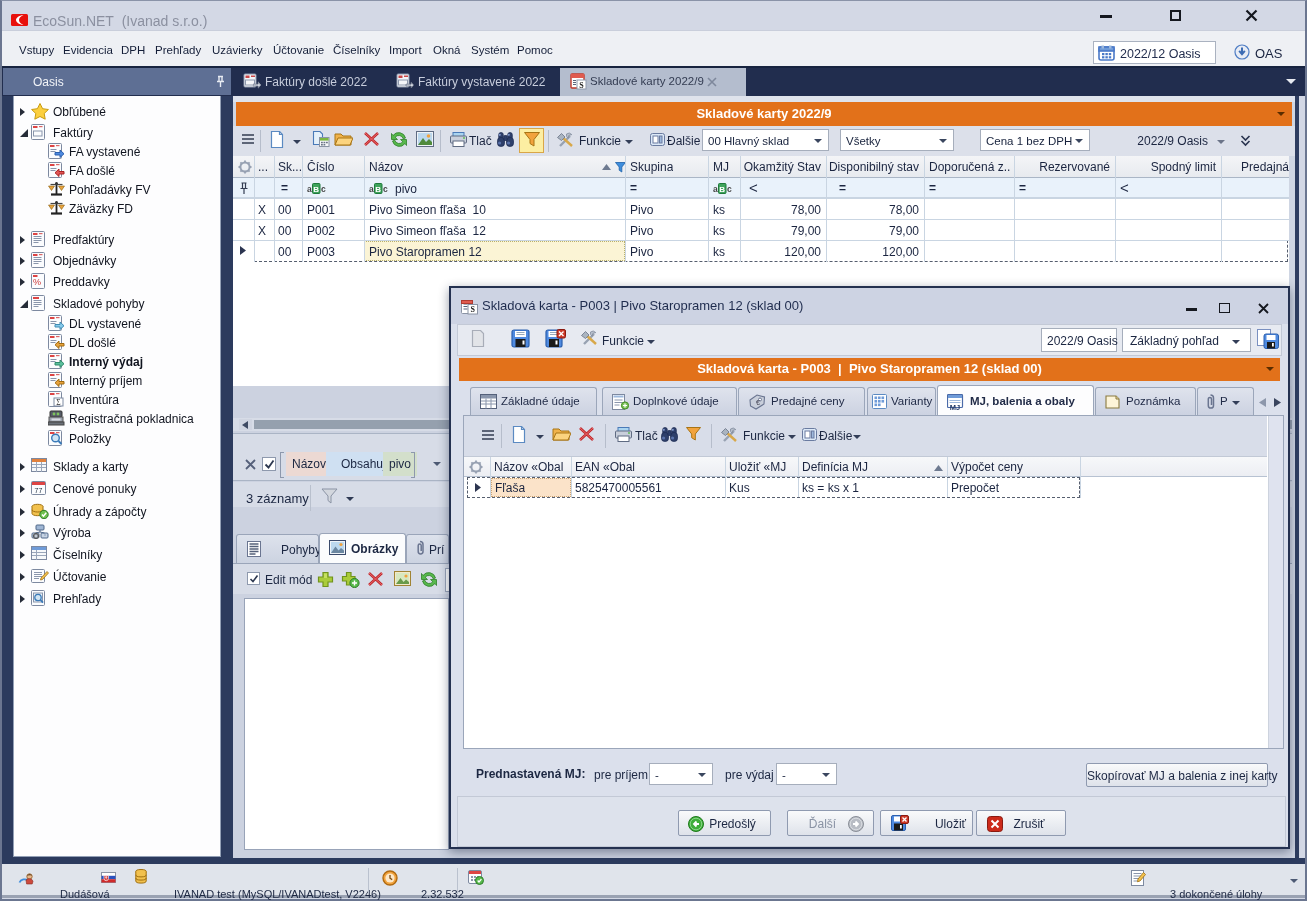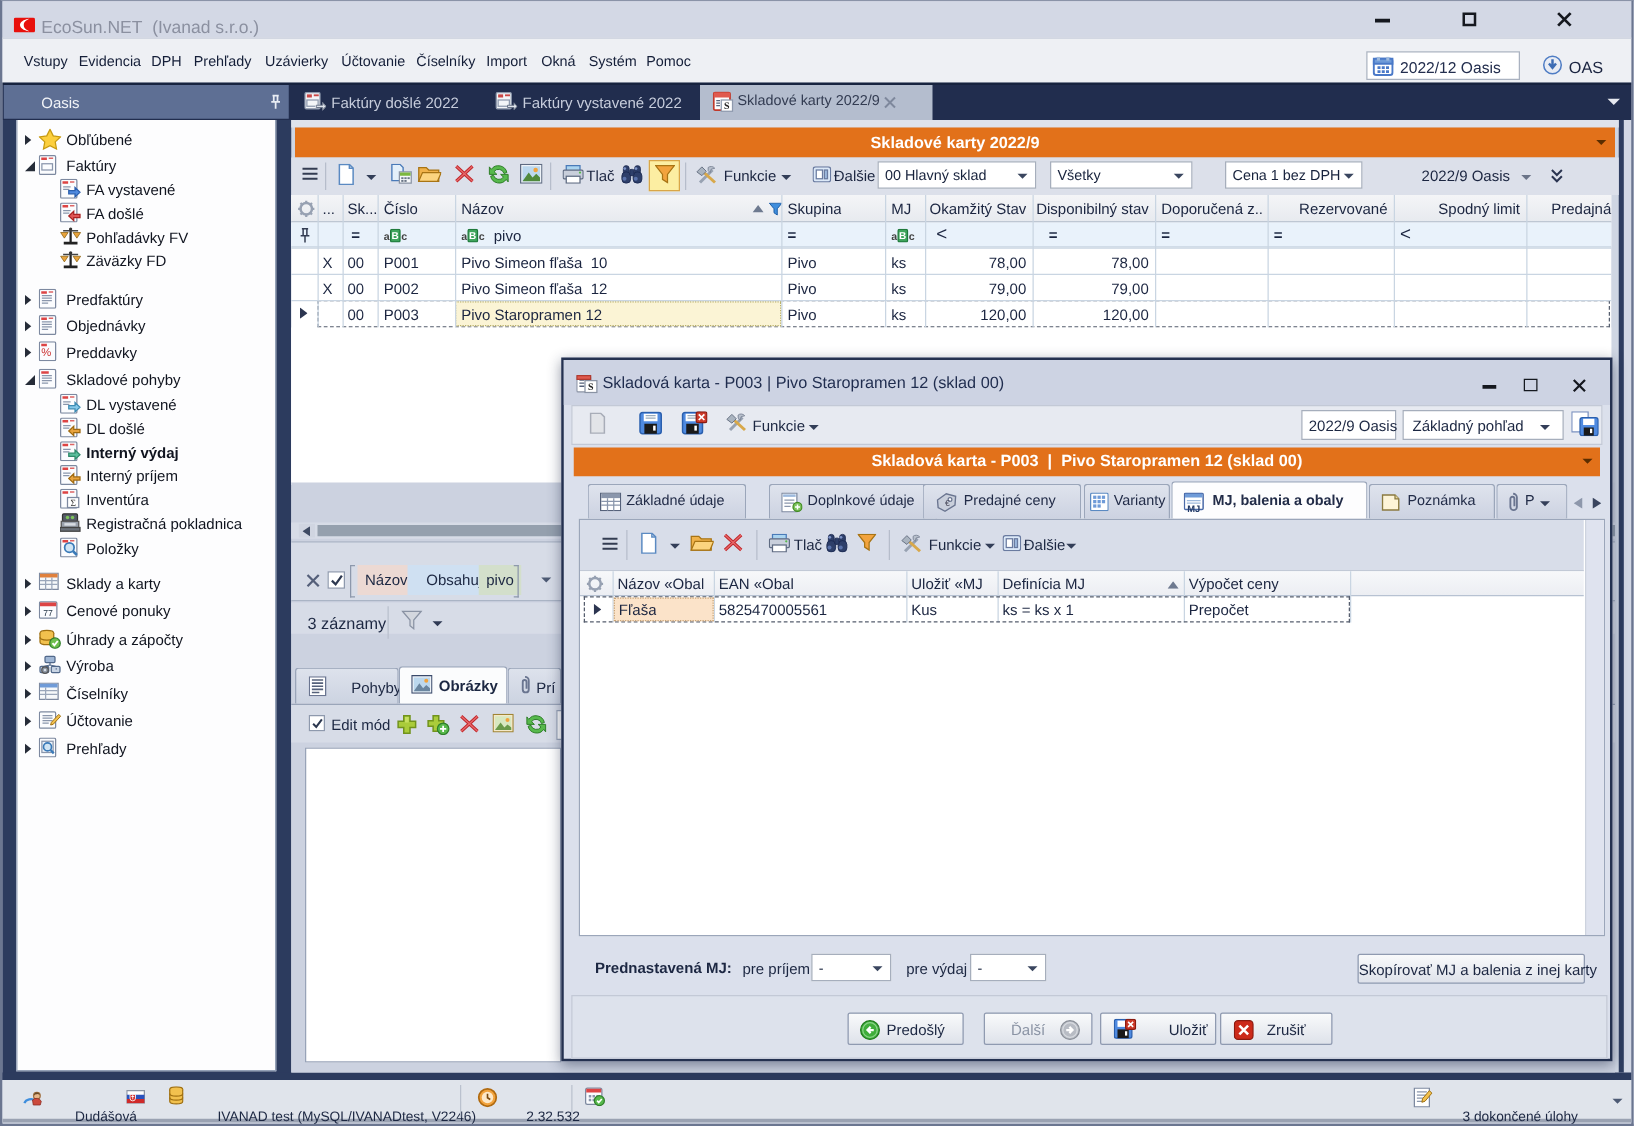--- a/index.html
+++ b/index.html
@@ -1011,21 +1011,21 @@
           <svg width="17" height="15" viewBox="0 0 17 15">
             <rect x="0.5" y="0.5" width="16" height="14" fill="#fff" stroke="#55617a"></rect>
             <rect x="1" y="1" width="15" height="3.5" fill="#8a96ac"></rect>
             <g stroke="#8a96ac" stroke-width="1">
               <path d="M1 7 h15 M1 10 h15 M6 4.5 v10 M11 4.5 v10"></path>
             </g>
           </svg>
         </span>
         <span class="abs" style="left:30px;top:7px;">Základné údaje</span>
       </div>
-    <div class="xtab" style="left:156px;width:135px;">
+    <div class="xtab" style="left:143px;width:135px;">
         <span class="ic" id="dt-i2" style="left:9px;top:6px;">
           <svg width="17" height="16" viewBox="0 0 17 16">
             <rect x="0.5" y="0.5" width="12" height="15" fill="#fff" stroke="#7d89a0"></rect>
             <rect x="1.5" y="1.5" width="10" height="2" fill="#9db9dd"></rect>
             <g stroke="#8a96ac">
               <path d="M2.5 6 h8 M2.5 8.5 h8 M2.5 11 h5"></path>
             </g>
             <circle cx="13" cy="11.5" r="3.6" fill="#7ec45c" stroke="#3f8a20"></circle>
             <path d="M11 11.5 h4 M13 9.5 v4" stroke="#fff" stroke-width="1.2"></path>
           </svg>

